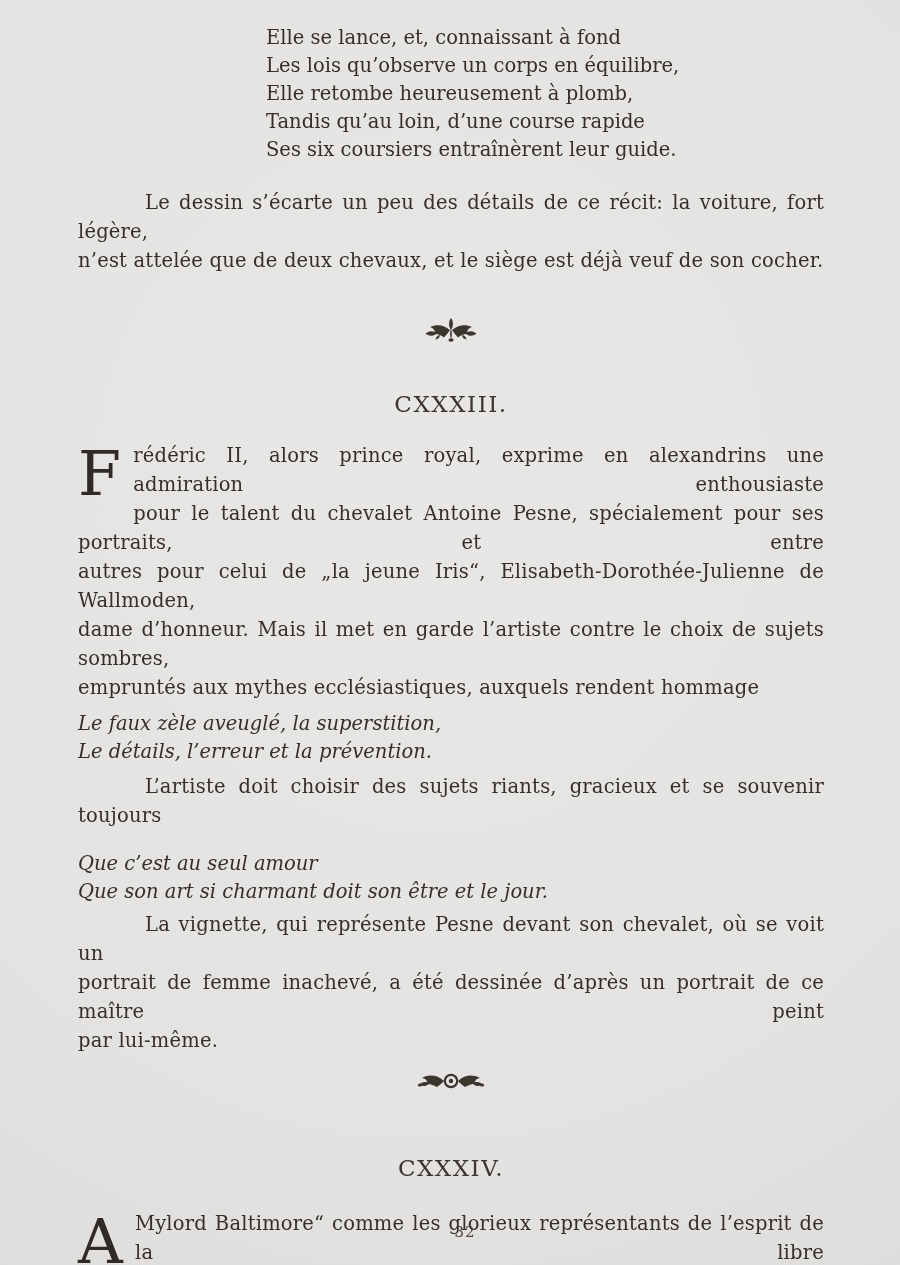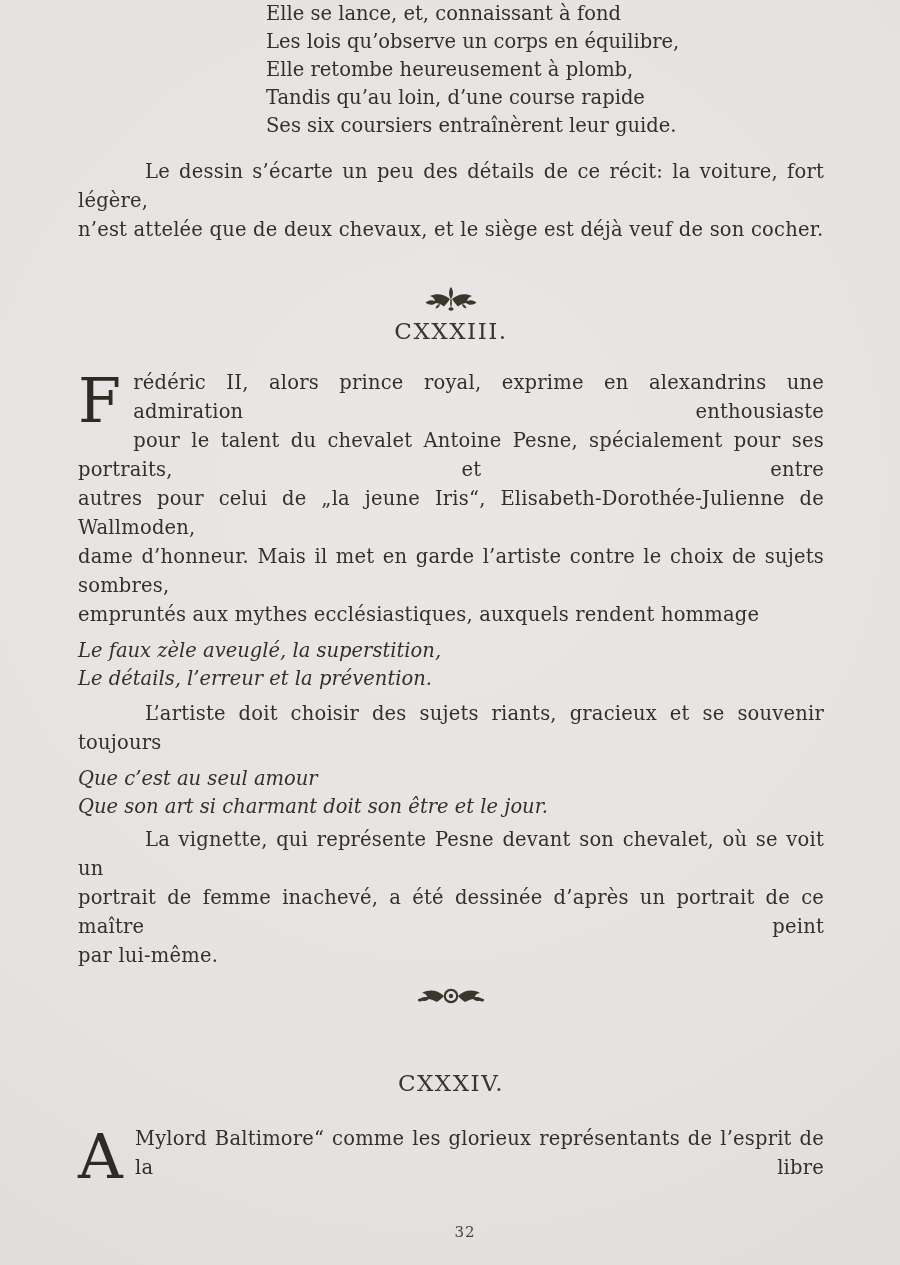--- a/index.html
+++ b/index.html
@@ -49,28 +49,28 @@
     font-size: 23px;
     letter-spacing: 1.5px;
     line-height: 30px;
     color: #3a362e;
   }
   
   .ornament { text-align: center; }
   .ornament svg { display: inline-block; }
   .orn-ink { fill: #3b372f; }
   
-  .verse-top     { }
-  .para-intro    { margin-top: 17px; }
+  .verse-top     { padding-top: 24px; }
+  .para-intro    { margin-top: 24px; }
   .ornament-1    { margin-top: 42px; }
-  .heading-1     { }
+  .heading-1     { margin-top: 42px; }
   .para-f        { margin-top: 22px; }
   .verse-zele    { margin-top: 8px; }
   .para-artiste  { margin-top: 6px; }
-  .verse-amour   { margin-top: 8px; }
+  .verse-amour   { margin-top: 20px; }
   .para-vignette { margin-top: 4px; }
   .ornament-2    { margin-top: 16px; }
   .heading-2     { margin-top: 56px; }
   .para-a        { margin-top: 26px; }
   
   .folio {
     position: absolute;
     bottom: 24px;
     left: 15px;
     width: 100%;

